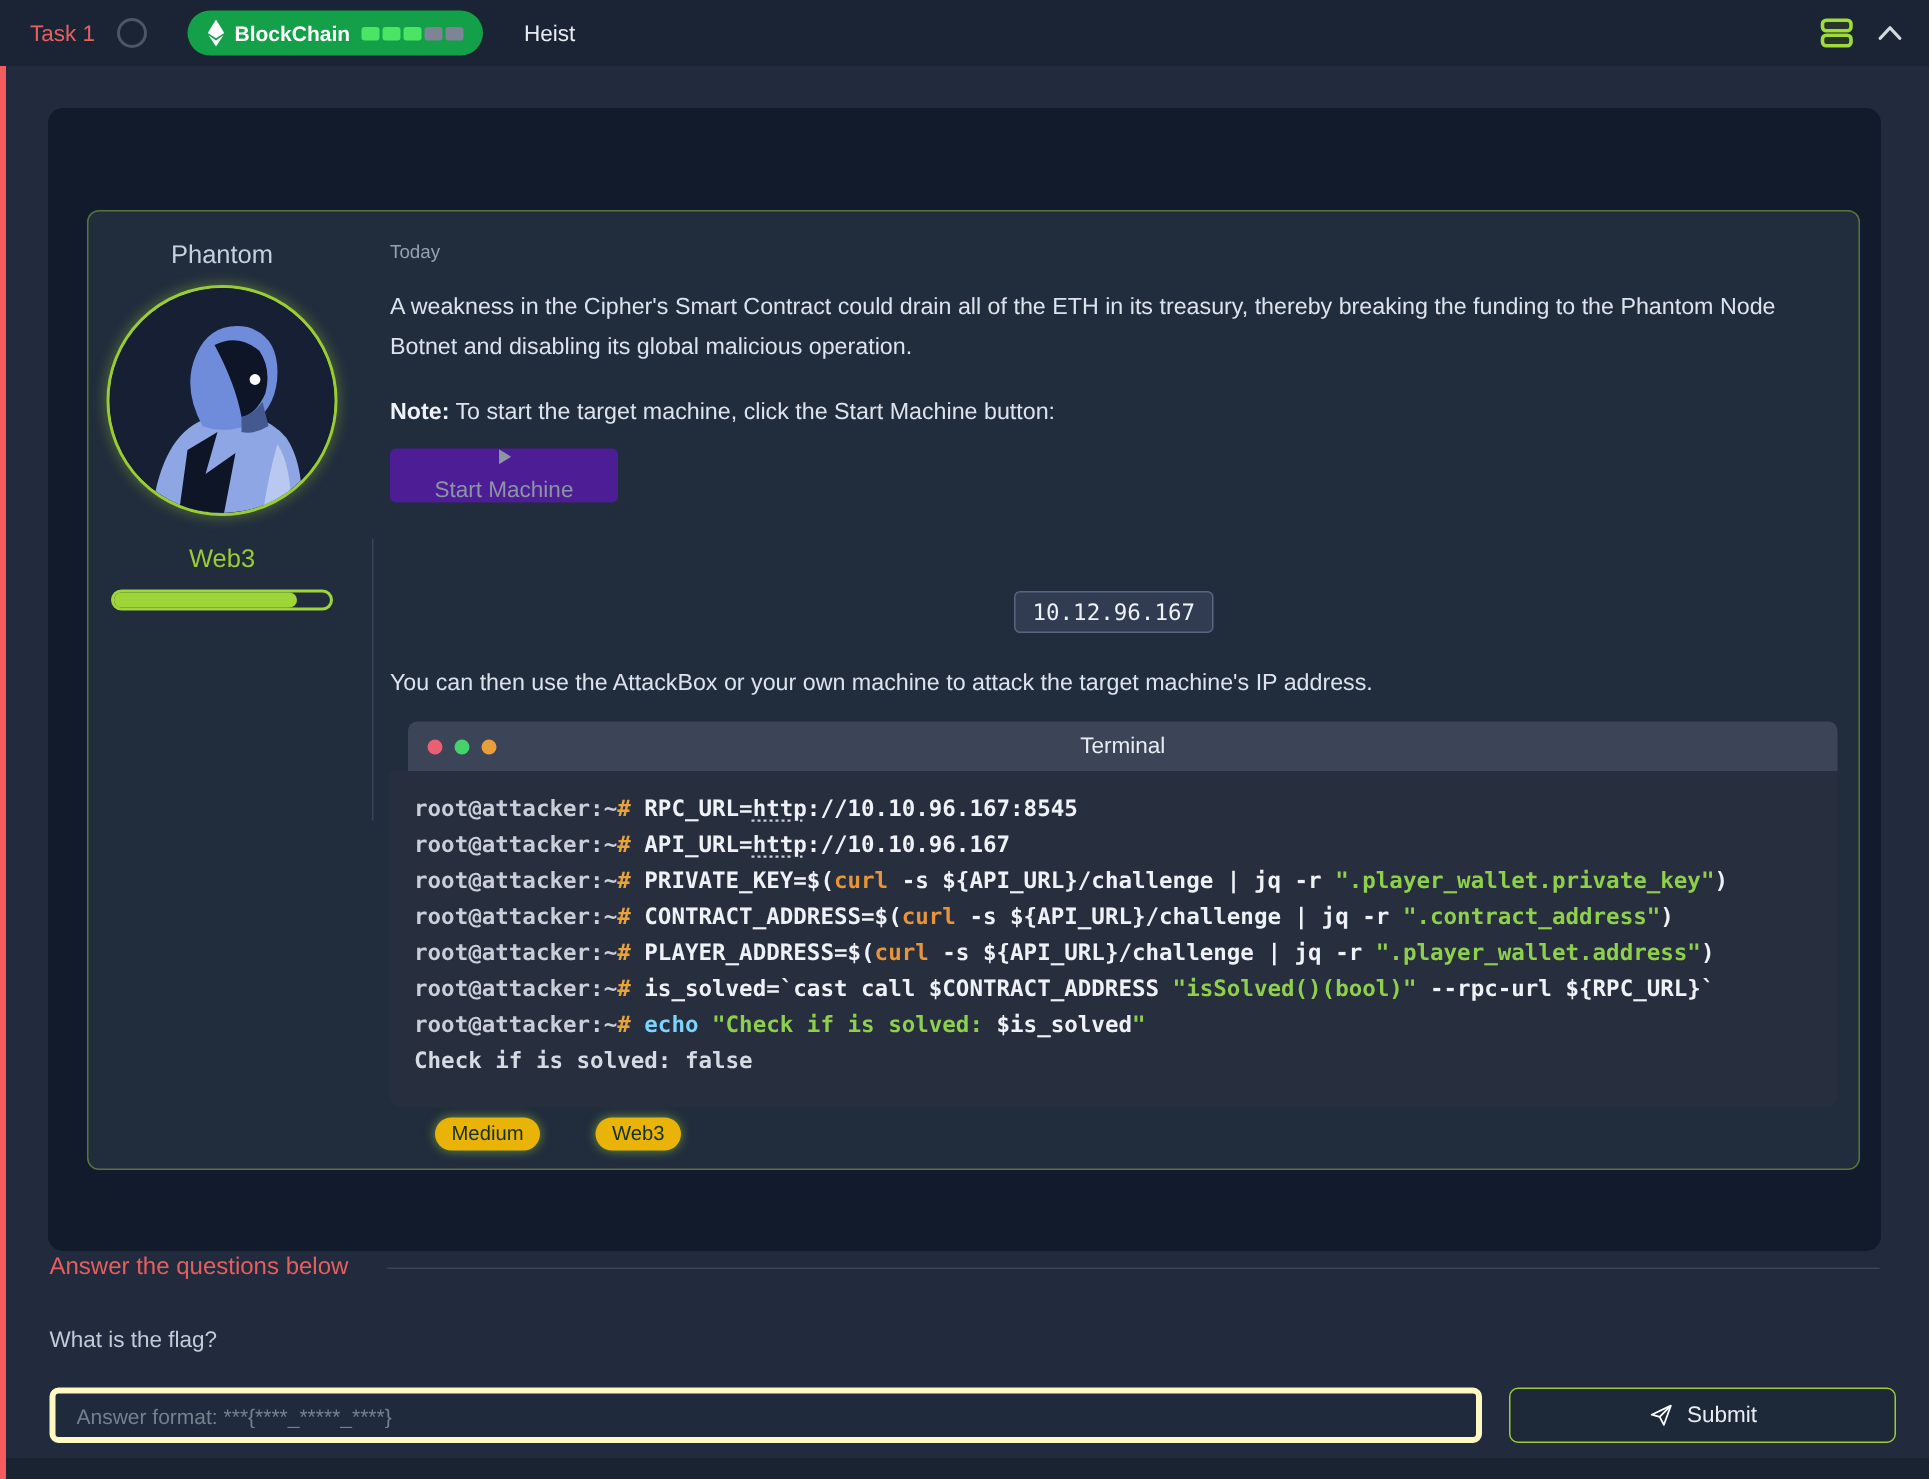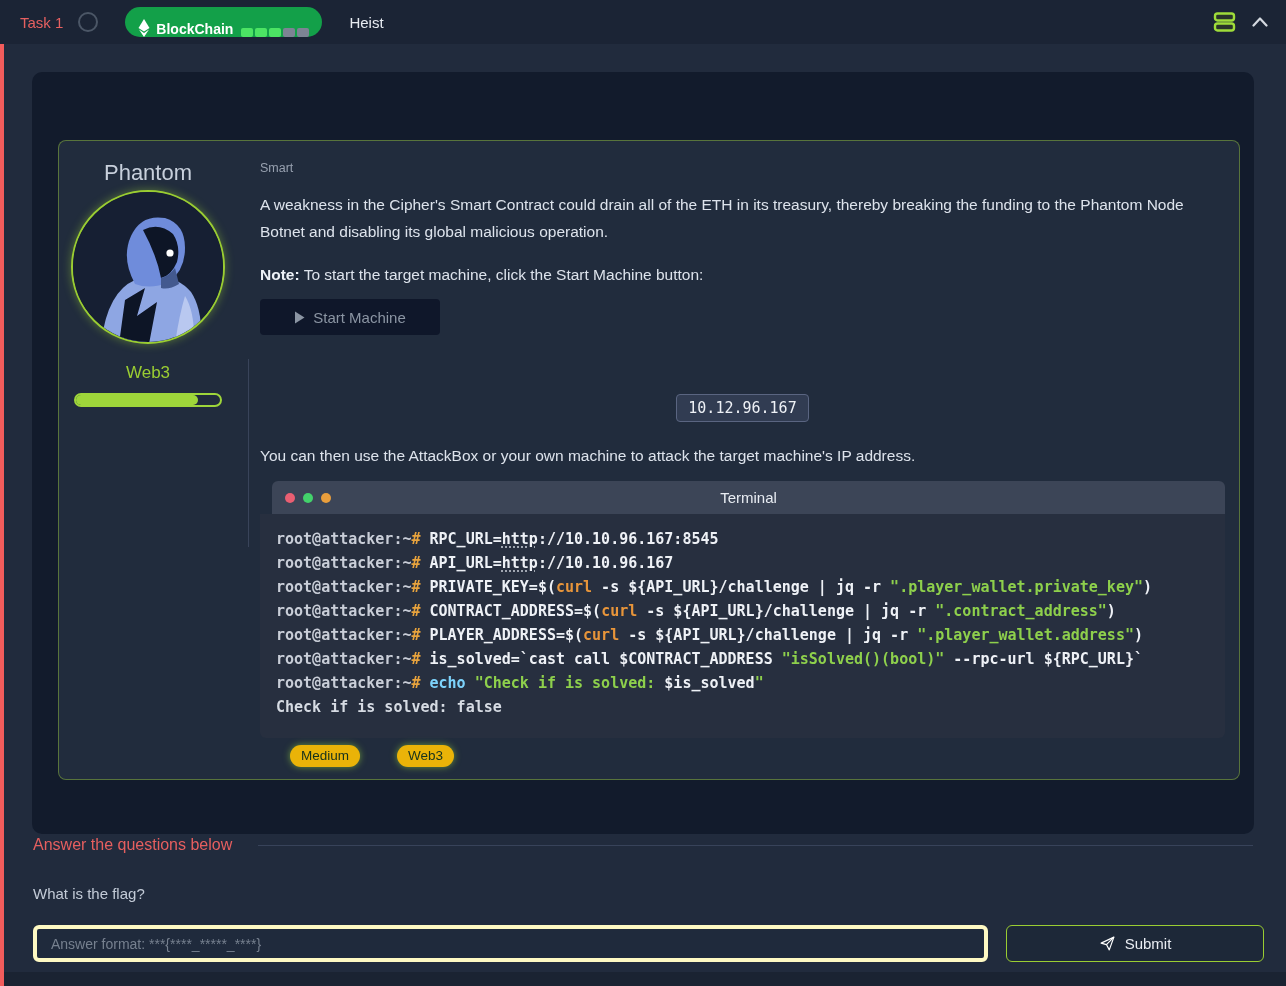--- a/index.html
+++ b/index.html
@@ -13,21 +13,21 @@
     position:absolute; top:0; left:0; width:1286px; height:44px;
     background:#1b2435; display:flex; align-items:center; padding:0 18px 0 20px;
   }
   .task-label { color:#e66060; font-size:15px; }
   .task-check {
     width:20px; height:20px; border:2px solid #4b5666; border-radius:50%;
     margin-left:15px; background:transparent;
   }
   .room-badge {
     margin-left:27px; height:30px; background:#13a049; border-radius:16px;
-    display:flex; align-items:flex-end; gap:6px; padding:0 13px; color:#fff;
+    display:flex; align-items:center; gap:6px; padding:0 13px; color:#fff;
   }
   .room-badge-label { font-size:14px; font-weight:bold; color:#fff; }
   .blocks { display:flex; gap:2px; margin-left:2px; }
   .block { width:12px; height:9px; border-radius:2px; }
   .block.on  { background:#4ce464; }
   .block.off { background:#7d8494; }
   .topbar-title { margin-left:27px; color:#e8ecf2; font-size:15px; }
   .topbar-right { margin-left:auto; display:flex; align-items:center; gap:16px; }
   .rows-icon, .chev-icon { display:block; }
   
@@ -41,21 +41,21 @@
   .panel-heading {
     position:absolute; left:30px; top:100px; color:#9ccd3c; font-size:19px; font-weight:bold;
   }
   .card {
     position:absolute; left:26px; top:68px; width:1182px; height:640px;
     background:#212c3d; border:1px solid rgba(156,205,60,0.45); border-radius:8px;
   }
   
   .author-name {
     position:absolute; left:0; top:19px; width:178px; text-align:center;
-    color:#c8d0dc; font-size:22px;
+    color:#c8d0dc; font-size:17px;
   }
   .avatar-wrap {
     position:absolute; left:12px; top:49px; width:154px; height:154px;
     border:2px solid #9acd32; border-radius:50%; overflow:hidden;
     box-shadow:0 0 10px rgba(154,205,50,0.45); background:#161f33;
   }
   .author-category {
     position:absolute; left:0; top:222px; width:178px; text-align:center;
     color:#9acd32; font-size:17px;
   }
@@ -66,24 +66,24 @@
   .cat-progress-fill { height:100%; background:#9ed63a; border-radius:6px; }
   .col-divider { position:absolute; left:189px; top:218px; width:1px; height:188px; background:#39445a; }
   
   .content { position:absolute; left:201px; top:0; width:965px; height:640px; }
   .msg-date { position:absolute; top:20px; left:0; color:#97a0af; font-size:12.5px; }
   .msg-text { color:#dde3ec; font-size:15.5px; line-height:27px; }
   .intro    { position:absolute; top:50px; left:0; width:965px; }
   .note     { position:absolute; top:120px; left:0; }
   .note b   { color:#eef2f8; }
   .start-btn {
-    position:absolute; top:158px; left:0; width:180px; height:36px;
-    background:#0f172a; border:none; border-radius:4px; color:#8b95a3;
+    position:absolute; top:158px; left:0; width:152px; height:36px;
+    background:#4c1d95; border:none; border-radius:4px; color:#8b95a3;
     font-family:"Liberation Sans", sans-serif; font-size:15px;
-    display:flex; align-items:center; justify-content:center; gap:8px; cursor:pointer;
+    display:flex; align-items:center; justify-content:center; gap:8px; cursor:pointer;flex-direction:column;
   }
   .wait-text { position:absolute; top:214px; left:0; }
   .ip-box {
     position:absolute; top:253px; left:0; right:0; margin:0 auto; width:fit-content;
     background:#313c52; border:1px solid #5a6581; border-radius:4px;
     padding:4px 11px; color:#eef1f6; font-family:"DejaVu Sans Mono", monospace; font-size:15px;
   }
   .attackbox-text { position:absolute; top:301px; left:0; }
   
   .terminal { position:absolute; top:340px; left:0; width:965px; height:257px; }
@@ -188,21 +188,21 @@
           <path d="M112 104 Q122 120 121 152 L102 152 Q106 124 112 104 Z" fill="#b9c8f0"></path>
         </svg>
       </div>
       <div class="author-category">Web3</div>
       <div class="cat-progress">
         <div class="cat-progress-fill" style="width: 85%;"></div>
       </div>
       <div class="col-divider"></div>
 
       <div class="content">
-        <div class="msg-date">Smart</div>
+        <div class="msg-date">Today</div>
         <p class="msg-text intro">A weakness in the Cipher's Smart Contract could drain all of the ETH in its treasury, thereby breaking the funding to the Phantom Node Botnet and disabling its global malicious operation.</p>
         <p class="msg-text note"><b>Note:</b><span> To start the target machine, click the Start Machine button:</span></p>
 
         <button class="start-btn">
           <svg width="11" height="13" viewBox="0 0 11 13">
             <polygon points="1,0.5 10.5,6.5 1,12.5" fill="#8b95a3"></polygon>
           </svg>
           <span>Start Machine</span>
         </button>
 

